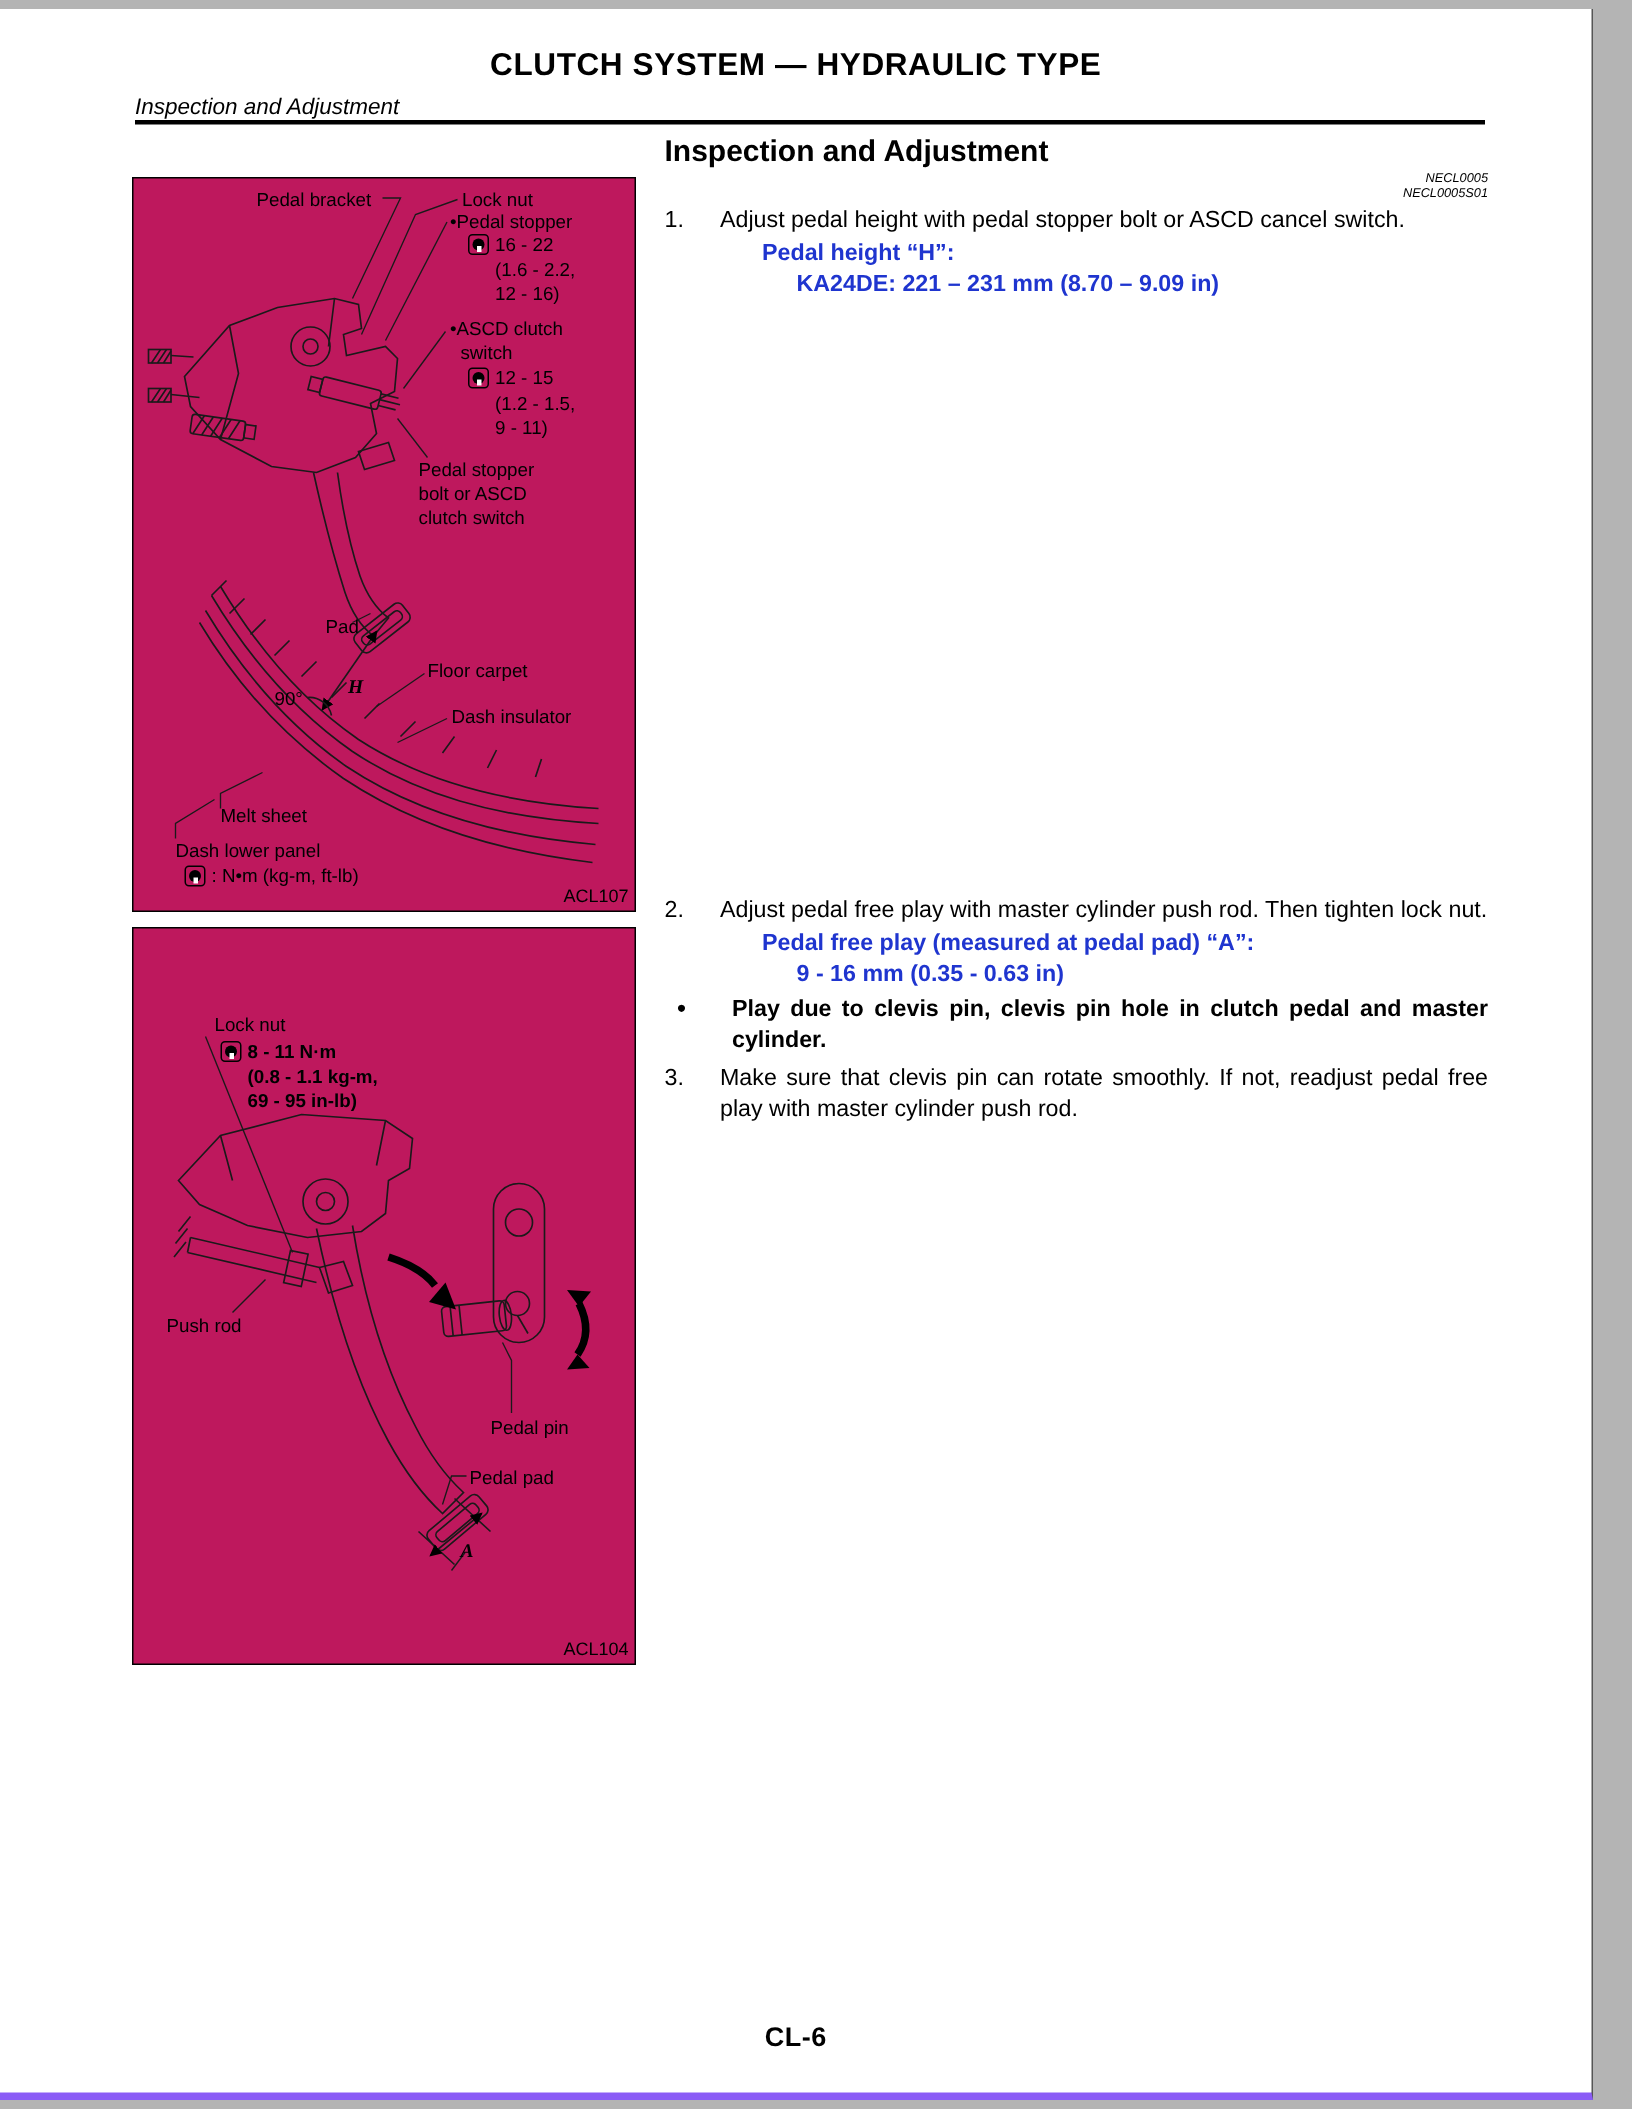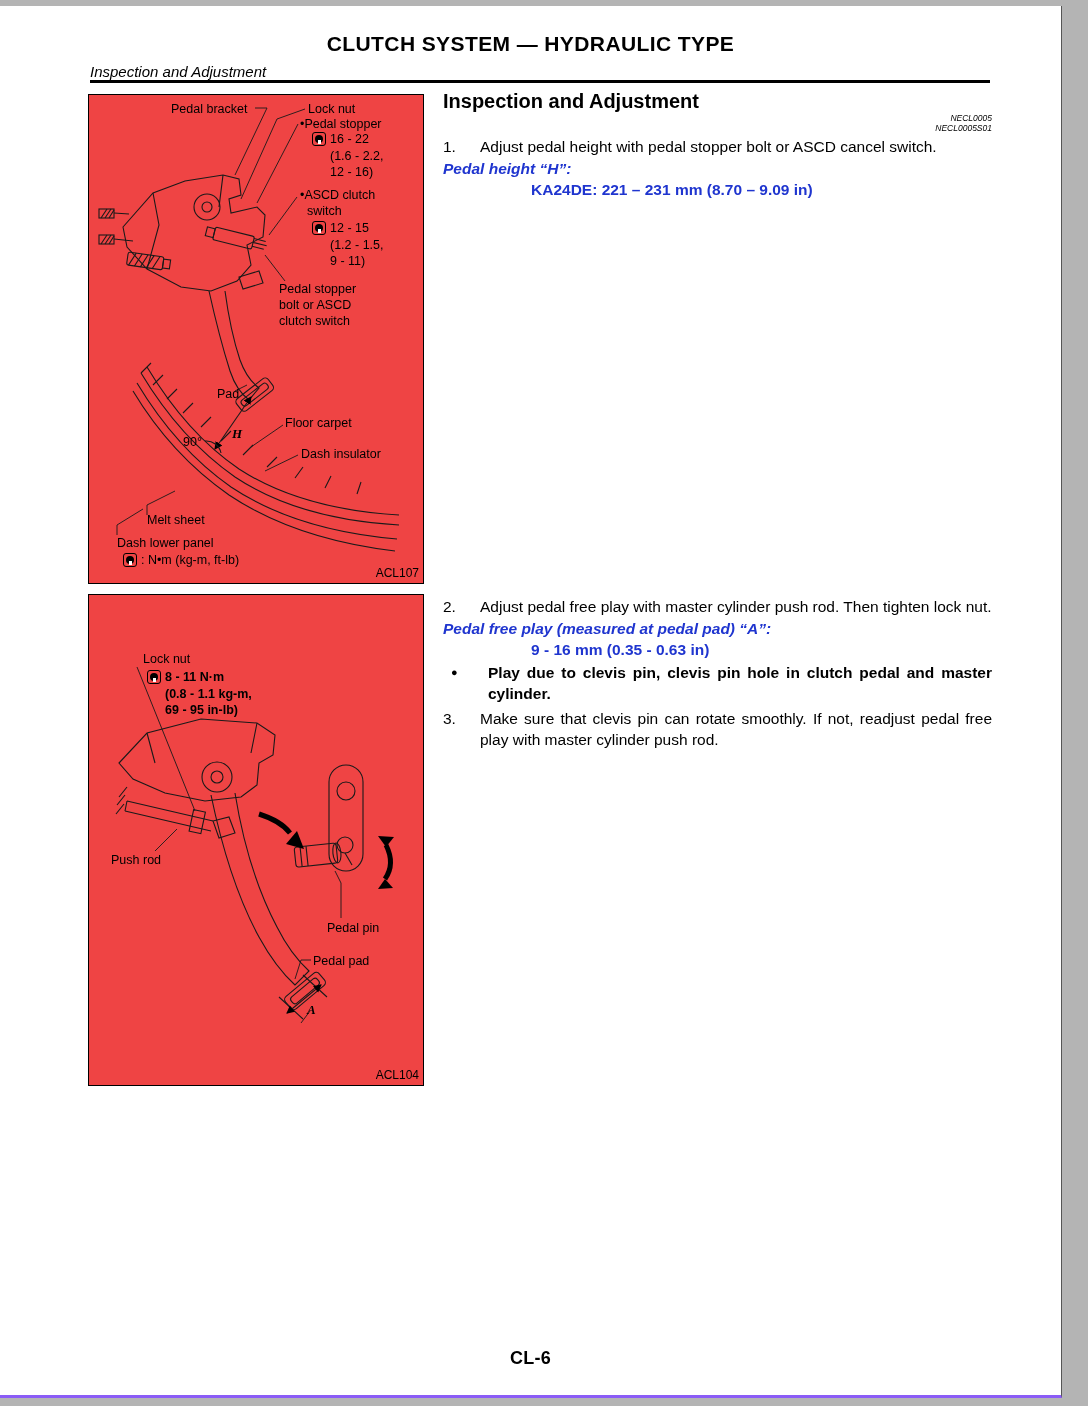--- a/index.html
+++ b/index.html
@@ -1,24 +1,24 @@
 <!DOCTYPE html>
 <html style="--accent: #1f35cf;"><head>
 <meta charset="utf-8">
 <style>
   html,body{margin:0;padding:0;width:1088px;height:1406px;background:#b4b4b4;overflow:hidden;
     font-family:"Liberation Sans", sans-serif;color:#000;}
   .page{position:absolute;left:0;top:6px;width:1061px;height:1389px;background:#fff;
-    border-right:1px solid #555;border-bottom:3px solid #8b5cf6;}
+    border-right:1px solid #555;border-bottom:5px solid #8b5cf6;}
   .doc-title{position:absolute;left:0;top:26px;width:100%;text-align:center;
     font-size:21px;font-weight:bold;letter-spacing:.4px;}
   .section-label{position:absolute;left:90px;top:57px;font-size:15px;font-style:italic;}
   .rule{position:absolute;left:90px;top:74px;width:900px;height:3px;background:#000;}
 
-  .figure{position:absolute;border:1px solid #000;background:#ef4444;}
+  .figure{position:absolute;border:1px solid #000;background:#be185d;margin-top:24px;}
   .fig1{left:88px;top:88px;width:334px;height:488px;}
   .fig2{left:88px;top:588px;width:334px;height:490px;}
   .figure svg{position:absolute;left:0;top:0;}
   .fl{position:absolute;font-size:12.5px;line-height:16px;white-space:pre;}
   .fl.row{display:flex;align-items:center;white-space:nowrap;}
   .fig-id{position:absolute;right:4px;bottom:3px;font-size:12px;}
   .dim{font-style:italic;font-weight:bold;font-size:13px;font-family:"Liberation Serif",serif;}
   .b{font-weight:bold;}
 
   .torque-icon{display:inline-block;width:12px;height:12px;border:1.6px solid #000;border-radius:3px;
@@ -26,21 +26,21 @@
   .ti-dot{position:absolute;left:2px;top:2px;width:8px;height:8px;background:#000;border-radius:50%;}
   .ti-dot::after{content:"";position:absolute;left:2.5px;top:4.5px;width:3px;height:4px;background:#fff;}
 
   .col{position:absolute;left:443px;top:84px;width:549px;font-size:15.5px;line-height:21px;}
   .col h2{font-size:20px;line-height:23px;margin:0;font-weight:bold;}
   .col h3{font-size:16.5px;line-height:19px;margin:1px 0 0;font-weight:bold;letter-spacing:.2px;}
   .ref{font-size:8.5px;line-height:10px;font-style:italic;text-align:right;margin:0;}
   .step{display:flex;margin-top:3px;}
   .step .num{flex:0 0 37px;}
   .step .stext{flex:1;text-align:justify;}
-  .spec-title{margin-top:1px;color:var(--accent,#1f35cf);font-weight:bold;font-style:italic;}
+  .spec-title{margin-left:65px;margin-top:1px;color:var(--accent,#1f35cf);font-weight:bold;}
   .spec-val{margin-left:88px;color:var(--accent,#1f35cf);font-weight:bold;}
   .blk2{position:absolute;left:0;top:503px;width:549px;}
   .note{font-weight:bold;margin-top:5px;text-align:justify;}
   .bullet-row{display:flex;margin-top:2px;}
   .bullet-row .bullet{flex:0 0 37px;padding-left:8px;font-size:11px;line-height:21px;}
   .bullet-row .btext{flex:1;font-weight:bold;text-align:justify;}
   .footer{position:absolute;left:0;top:1342px;width:100%;text-align:center;
     font-size:18px;font-weight:bold;letter-spacing:.3px;}
 </style>
 </head>

